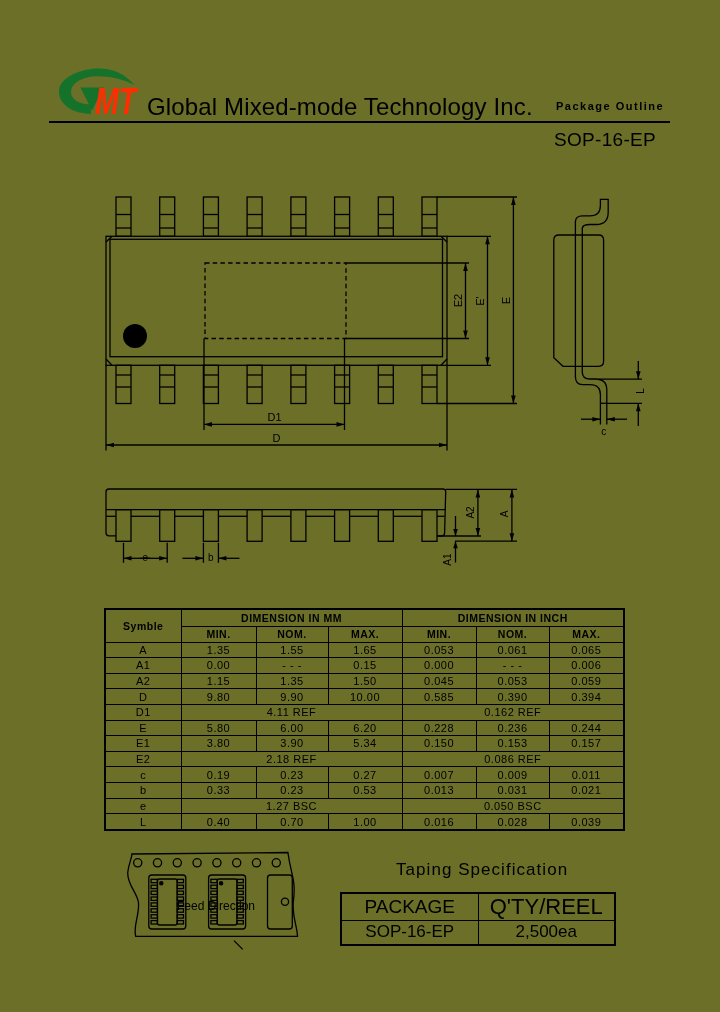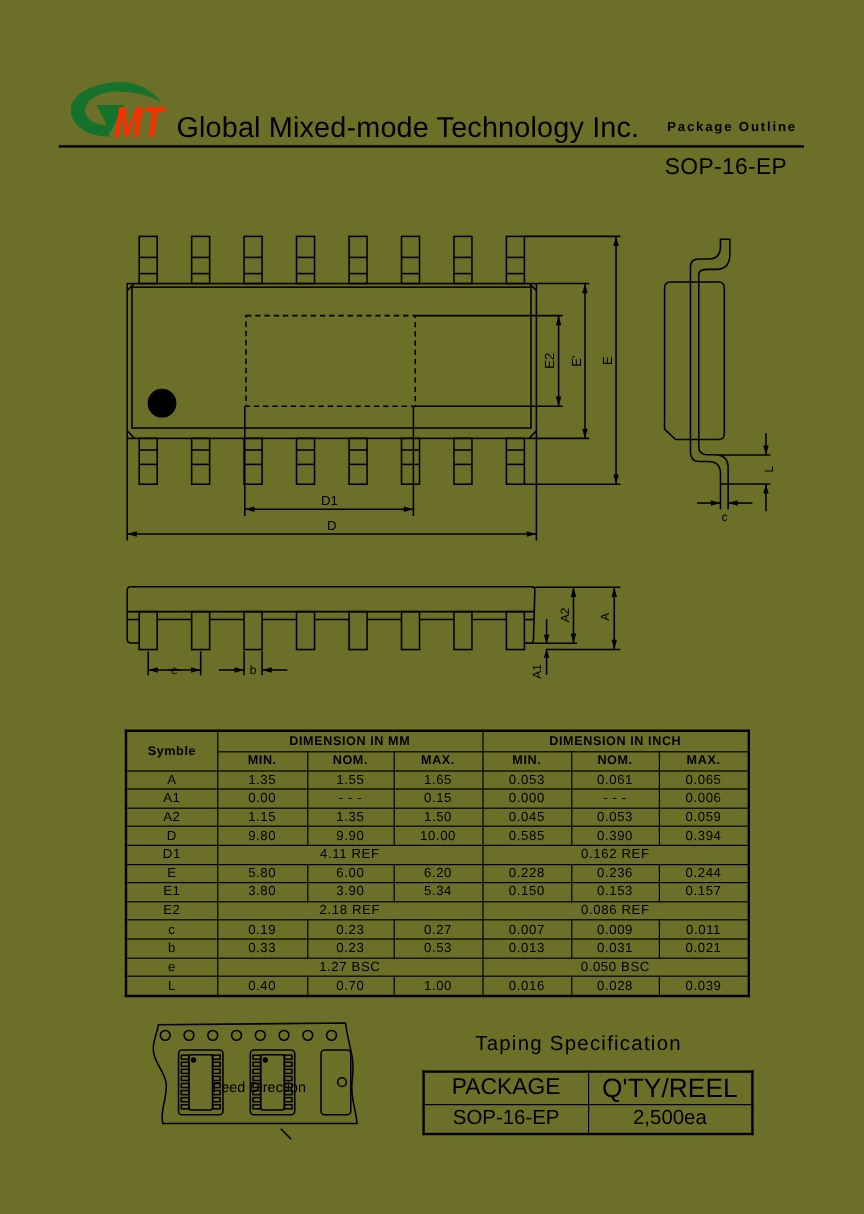--- a/index.html
+++ b/index.html
@@ -6,21 +6,21 @@
   body{width:720px;height:1012px;background:#6b6f28;font-family:"Liberation Sans",sans-serif;position:relative;overflow:hidden;}
   .abs{position:absolute;}
   #company{left:147px;top:92.5px;font-size:24px;letter-spacing:0.14px;color:#000;white-space:nowrap;}
   #pkgout{left:556px;top:100px;font-size:11px;font-weight:bold;color:#000;letter-spacing:1.5px;white-space:nowrap;}
   #rule{left:49px;top:121px;width:621px;height:2px;background:#000;}
   #sop{left:554px;top:129px;font-size:19px;color:#000;letter-spacing:0.3px;white-space:nowrap;}
   table{border-collapse:collapse;table-layout:fixed;}
   #dimtbl{left:104px;top:608px;width:519px;height:223px;font-size:11px;color:#000;border:2px solid #000;}
   #dimtbl td,#dimtbl th{border:1px solid #000;padding:0;text-align:center;vertical-align:middle;overflow:hidden;letter-spacing:0.5px;}
   #dimtbl th{font-size:10.5px;}
-  #taptbl{left:352px;top:892px;width:274px;height:49px;color:#000;border:2px solid #000;}
+  #taptbl{left:340px;top:892px;width:274px;height:49px;color:#000;border:2px solid #000;}
   #taptbl td{border:1px solid #000;text-align:center;vertical-align:middle;padding:0;}
   #tapspec{left:396px;top:860px;font-size:17px;color:#000;letter-spacing:1.05px;white-space:nowrap;}
   #feeddir{left:177px;top:899px;font-size:12px;color:#000;white-space:nowrap;}
 </style>
 </head>
 <body>
 <svg class="abs" style="left:0;top:0" width="720" height="180" viewBox="0 0 720 180">
   <path d="M 134.5,85 C 124,72.5 110,67.5 96,68.5 C 76,70 59,79 59,91.5 C 59,104.5 73,113.8 91,113.8 L 91,104.5 C 79,104.3 71,99.5 71,92 C 71,83 83,76.2 97,76.2 C 112,76.2 123,79 134.5,85 Z" fill="#15722a"></path>
   <polygon points="80.5,87.5 103.5,87.5 92,110.5" fill="#15722a"></polygon>
   <text x="95" y="113.9" font-size="36" font-weight="bold" font-style="italic" fill="#ff2d00" textLength="41" lengthAdjust="spacingAndGlyphs">MT</text>

